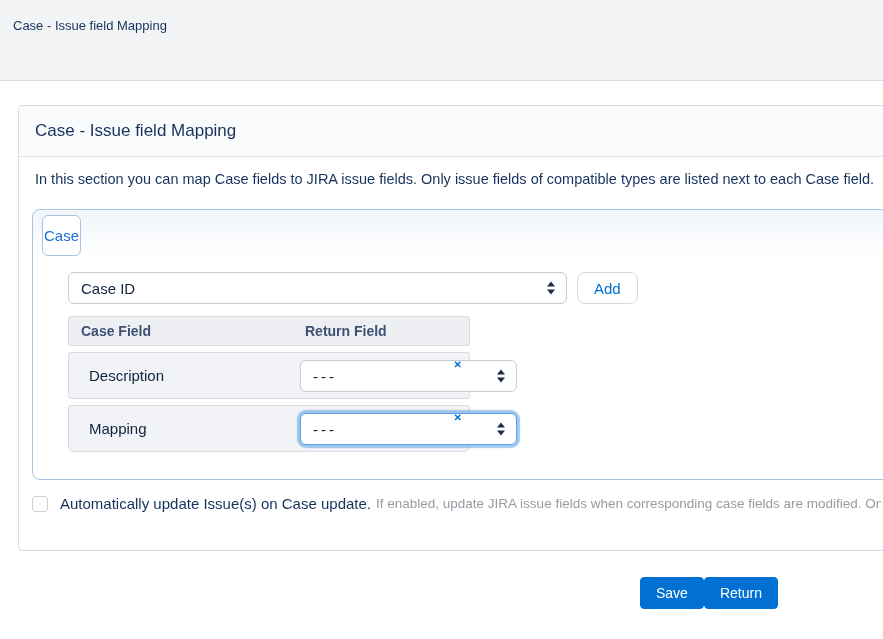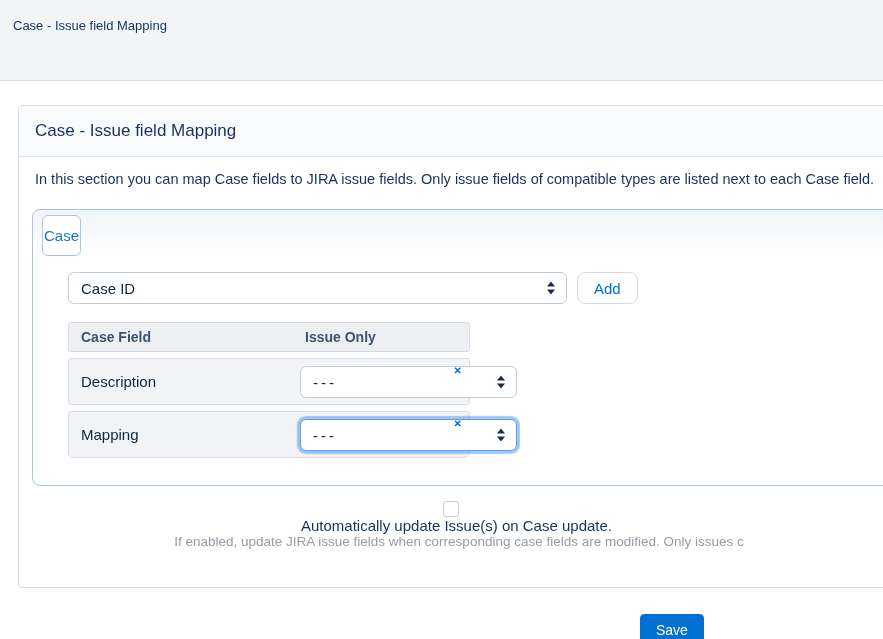--- a/index.html
+++ b/index.html
@@ -122,21 +122,21 @@
     background: #ffffff;
     border: 1px solid #d5dae2;
     border-radius: 8px;
     color: #0070d2;
     font-size: 15px;
     font-family: "Liberation Sans", sans-serif;
     cursor: pointer;
   }
 
   
-  .map-table { margin-top: 18px; width: 402px; }
+  .map-table { margin-top: 12px; width: 402px; }
   .map-head {
     display: flex;
     align-items: center;
     height: 30px;
     background: #edeff3;
     border: 1px solid #d6dae1;
     border-radius: 3px;
     font-size: 14px;
     font-weight: bold;
     color: #3e5174;
@@ -147,21 +147,21 @@
     display: flex;
     align-items: center;
     height: 47px;
     margin-top: 6px;
     background: #f1f3f6;
     border: 1px solid #d6dae1;
     border-radius: 3px;
   }
   .map-row:last-child { border-radius: 3px 3px 6px 6px; }
   .map-row .row-label {
-    padding-left: 12px;
+    padding-left: 20px;
     font-size: 15px;
     color: #10243e;
     text-align: center;
   }
   .map-row .select {
     position: absolute;
     left: 231px; top: 7px;
     width: 217px;
   }
   .remove-btn {
@@ -177,21 +177,20 @@
     font-family: "Liberation Sans", sans-serif;
   }
 
   
   .auto-row {
     display: flex;
     align-items: center;
     margin: 15px 0 0 -3px;
     white-space: nowrap;
     overflow: hidden;
-    flex-direction: column;
   }
   .checkbox {
     flex: 0 0 auto;
     width: 16px; height: 16px;
     background: #ffffff;
     border: 1px solid #c9cdd4;
     border-radius: 3px;
     margin-right: 12px;
     cursor: pointer;
   }
@@ -237,21 +236,21 @@
           <div class="select case-id-select">
             <span>Case ID</span>
             <span class="stepper"></span>
           </div>
           <button class="add-btn">Add</button>
         </div>
 
         <div class="map-table">
           <div class="map-head">
             <div class="col1">Case Field</div>
-            <div class="col2">Issue Only</div>
+            <div class="col2">Return Field</div>
           </div>
 
           <div class="map-row">
             <div class="row-label">Description</div>
             <div class="select">
               <span class="dashes">---</span>
               <span class="stepper"></span>
             </div>
             <button class="remove-btn">✕</button>
           </div>
@@ -273,13 +272,14 @@
       <span class="checkbox"></span>
       <span class="auto-label">Automatically update Issue(s) on Case update.</span>
       <span class="auto-help">If enabled, update JIRA issue fields when corresponding case fields are modified. Only issues c</span>
     </div>
 
   </div>
 </div>
 
 <div class="actions">
   <button class="primary-btn">Save</button>
+  <button class="primary-btn">Return</button>
 </div>
 
 </body></html>

